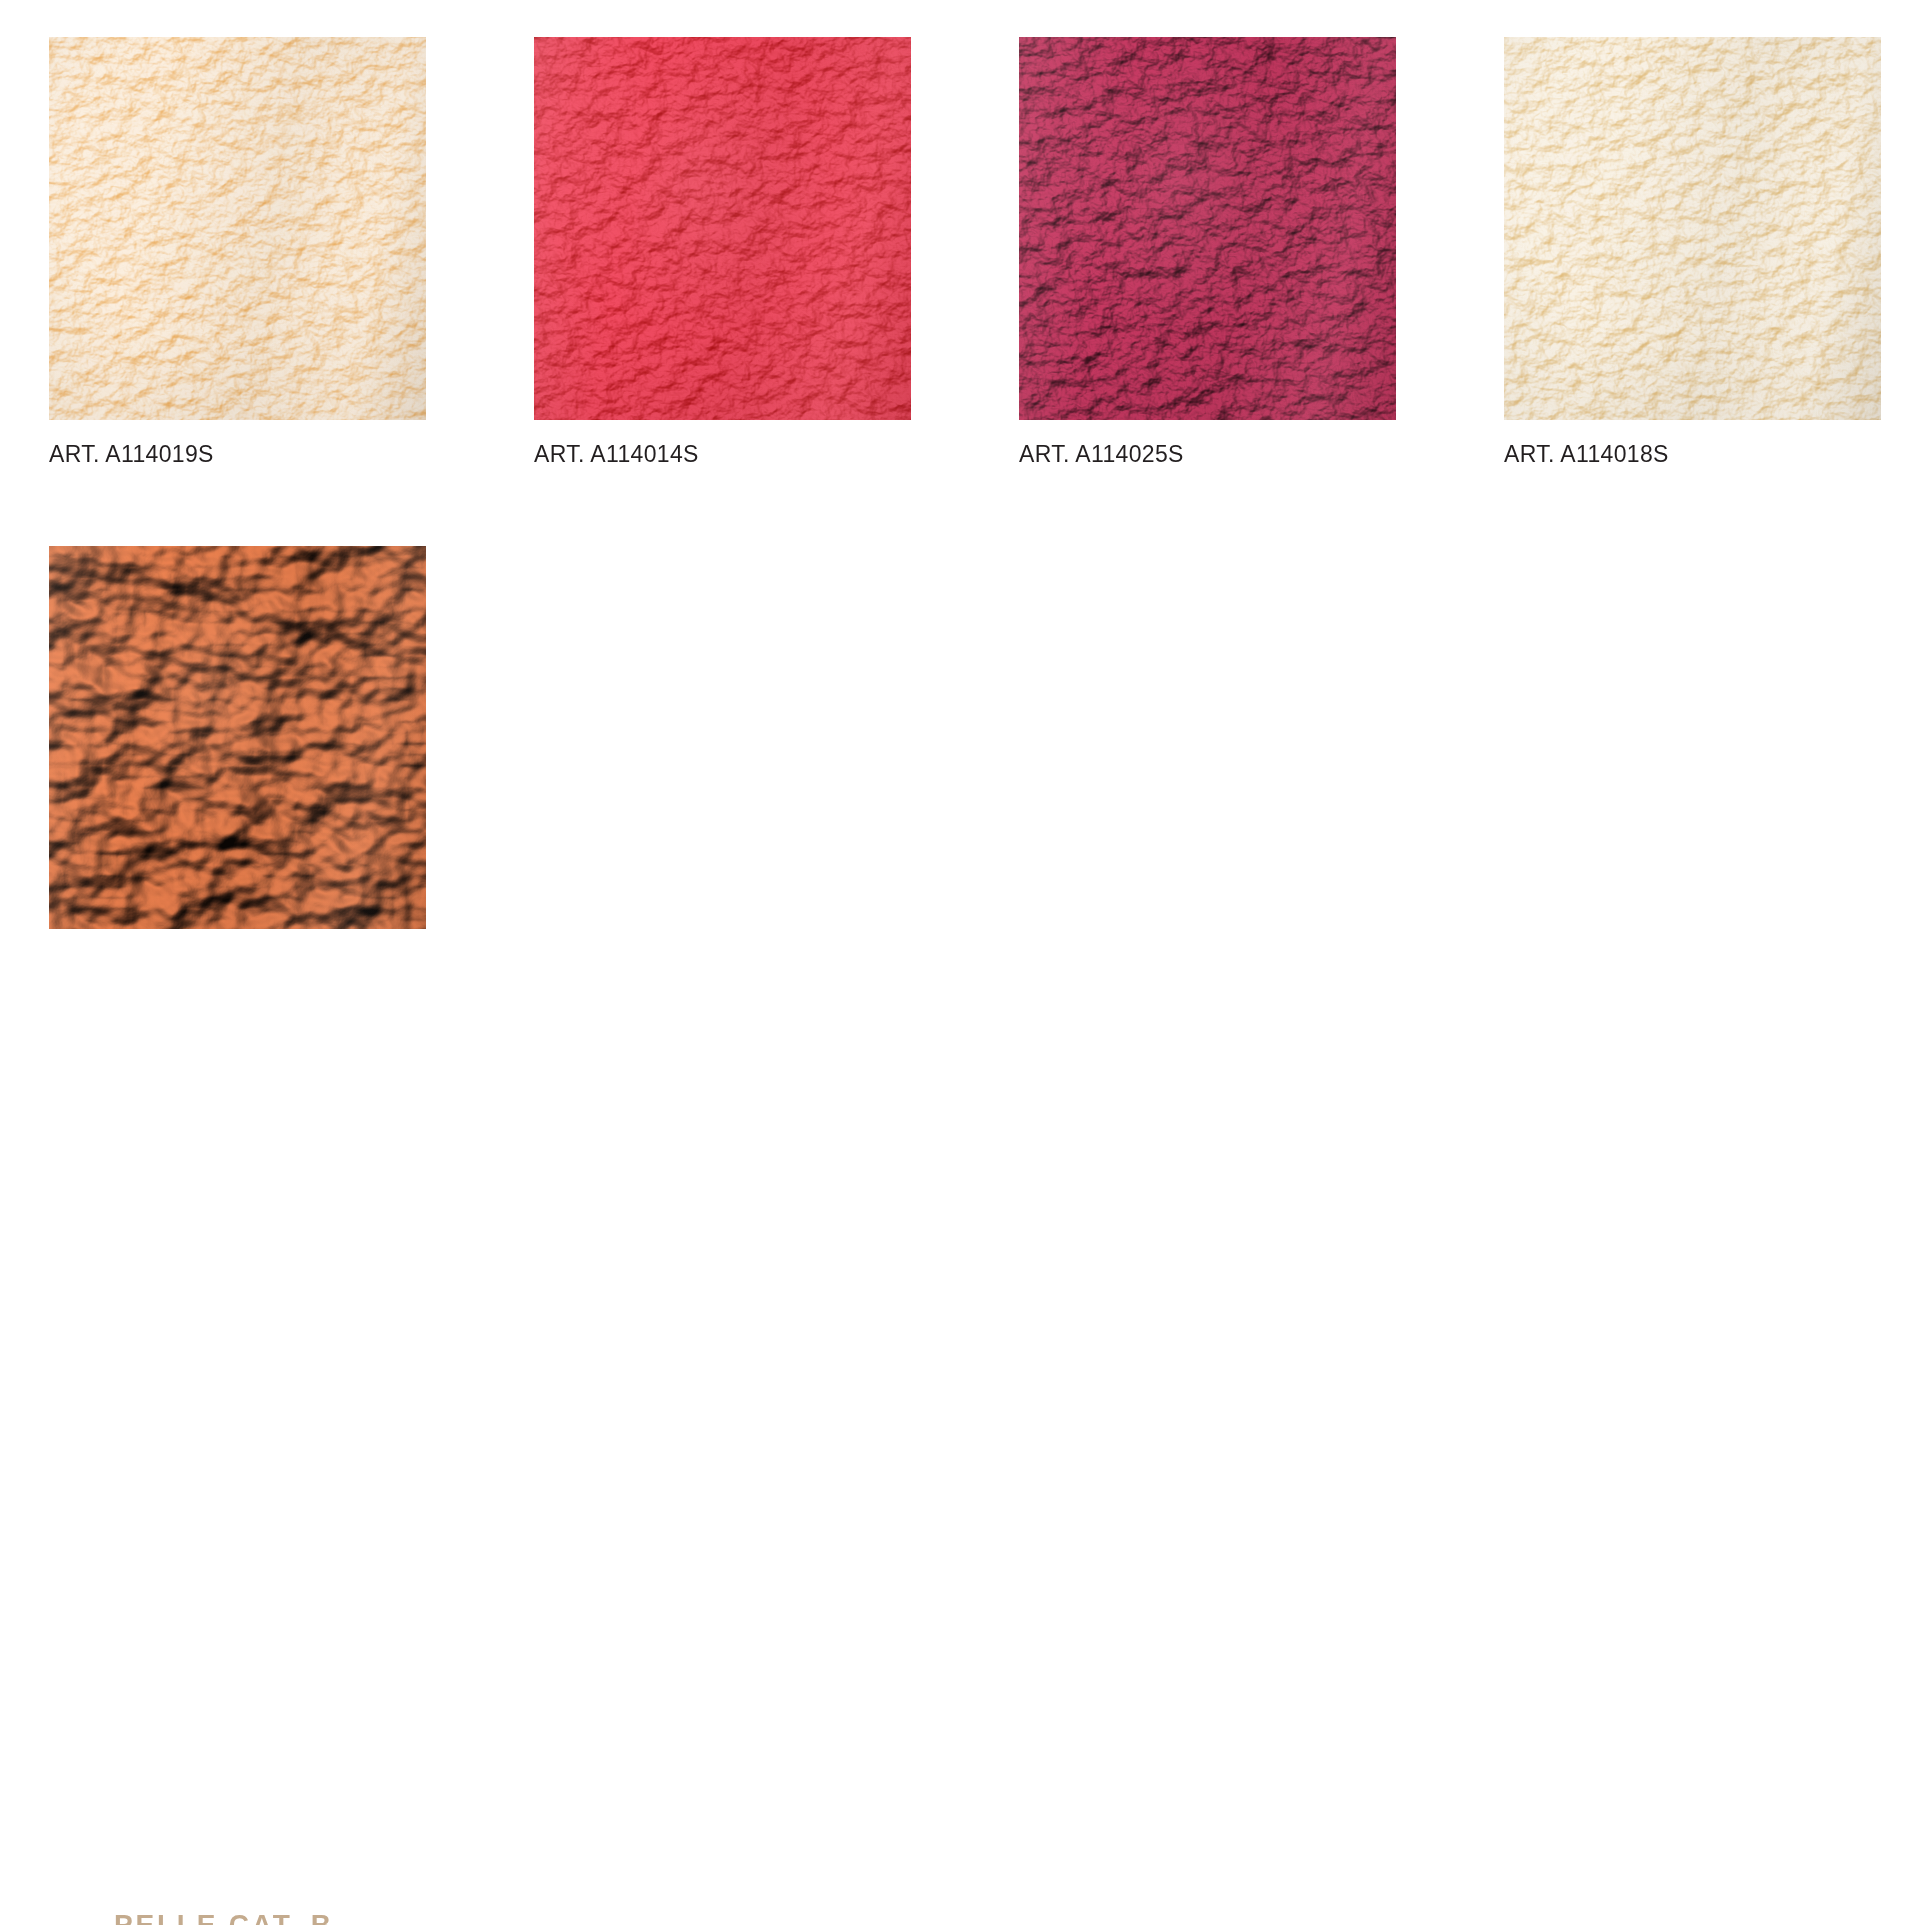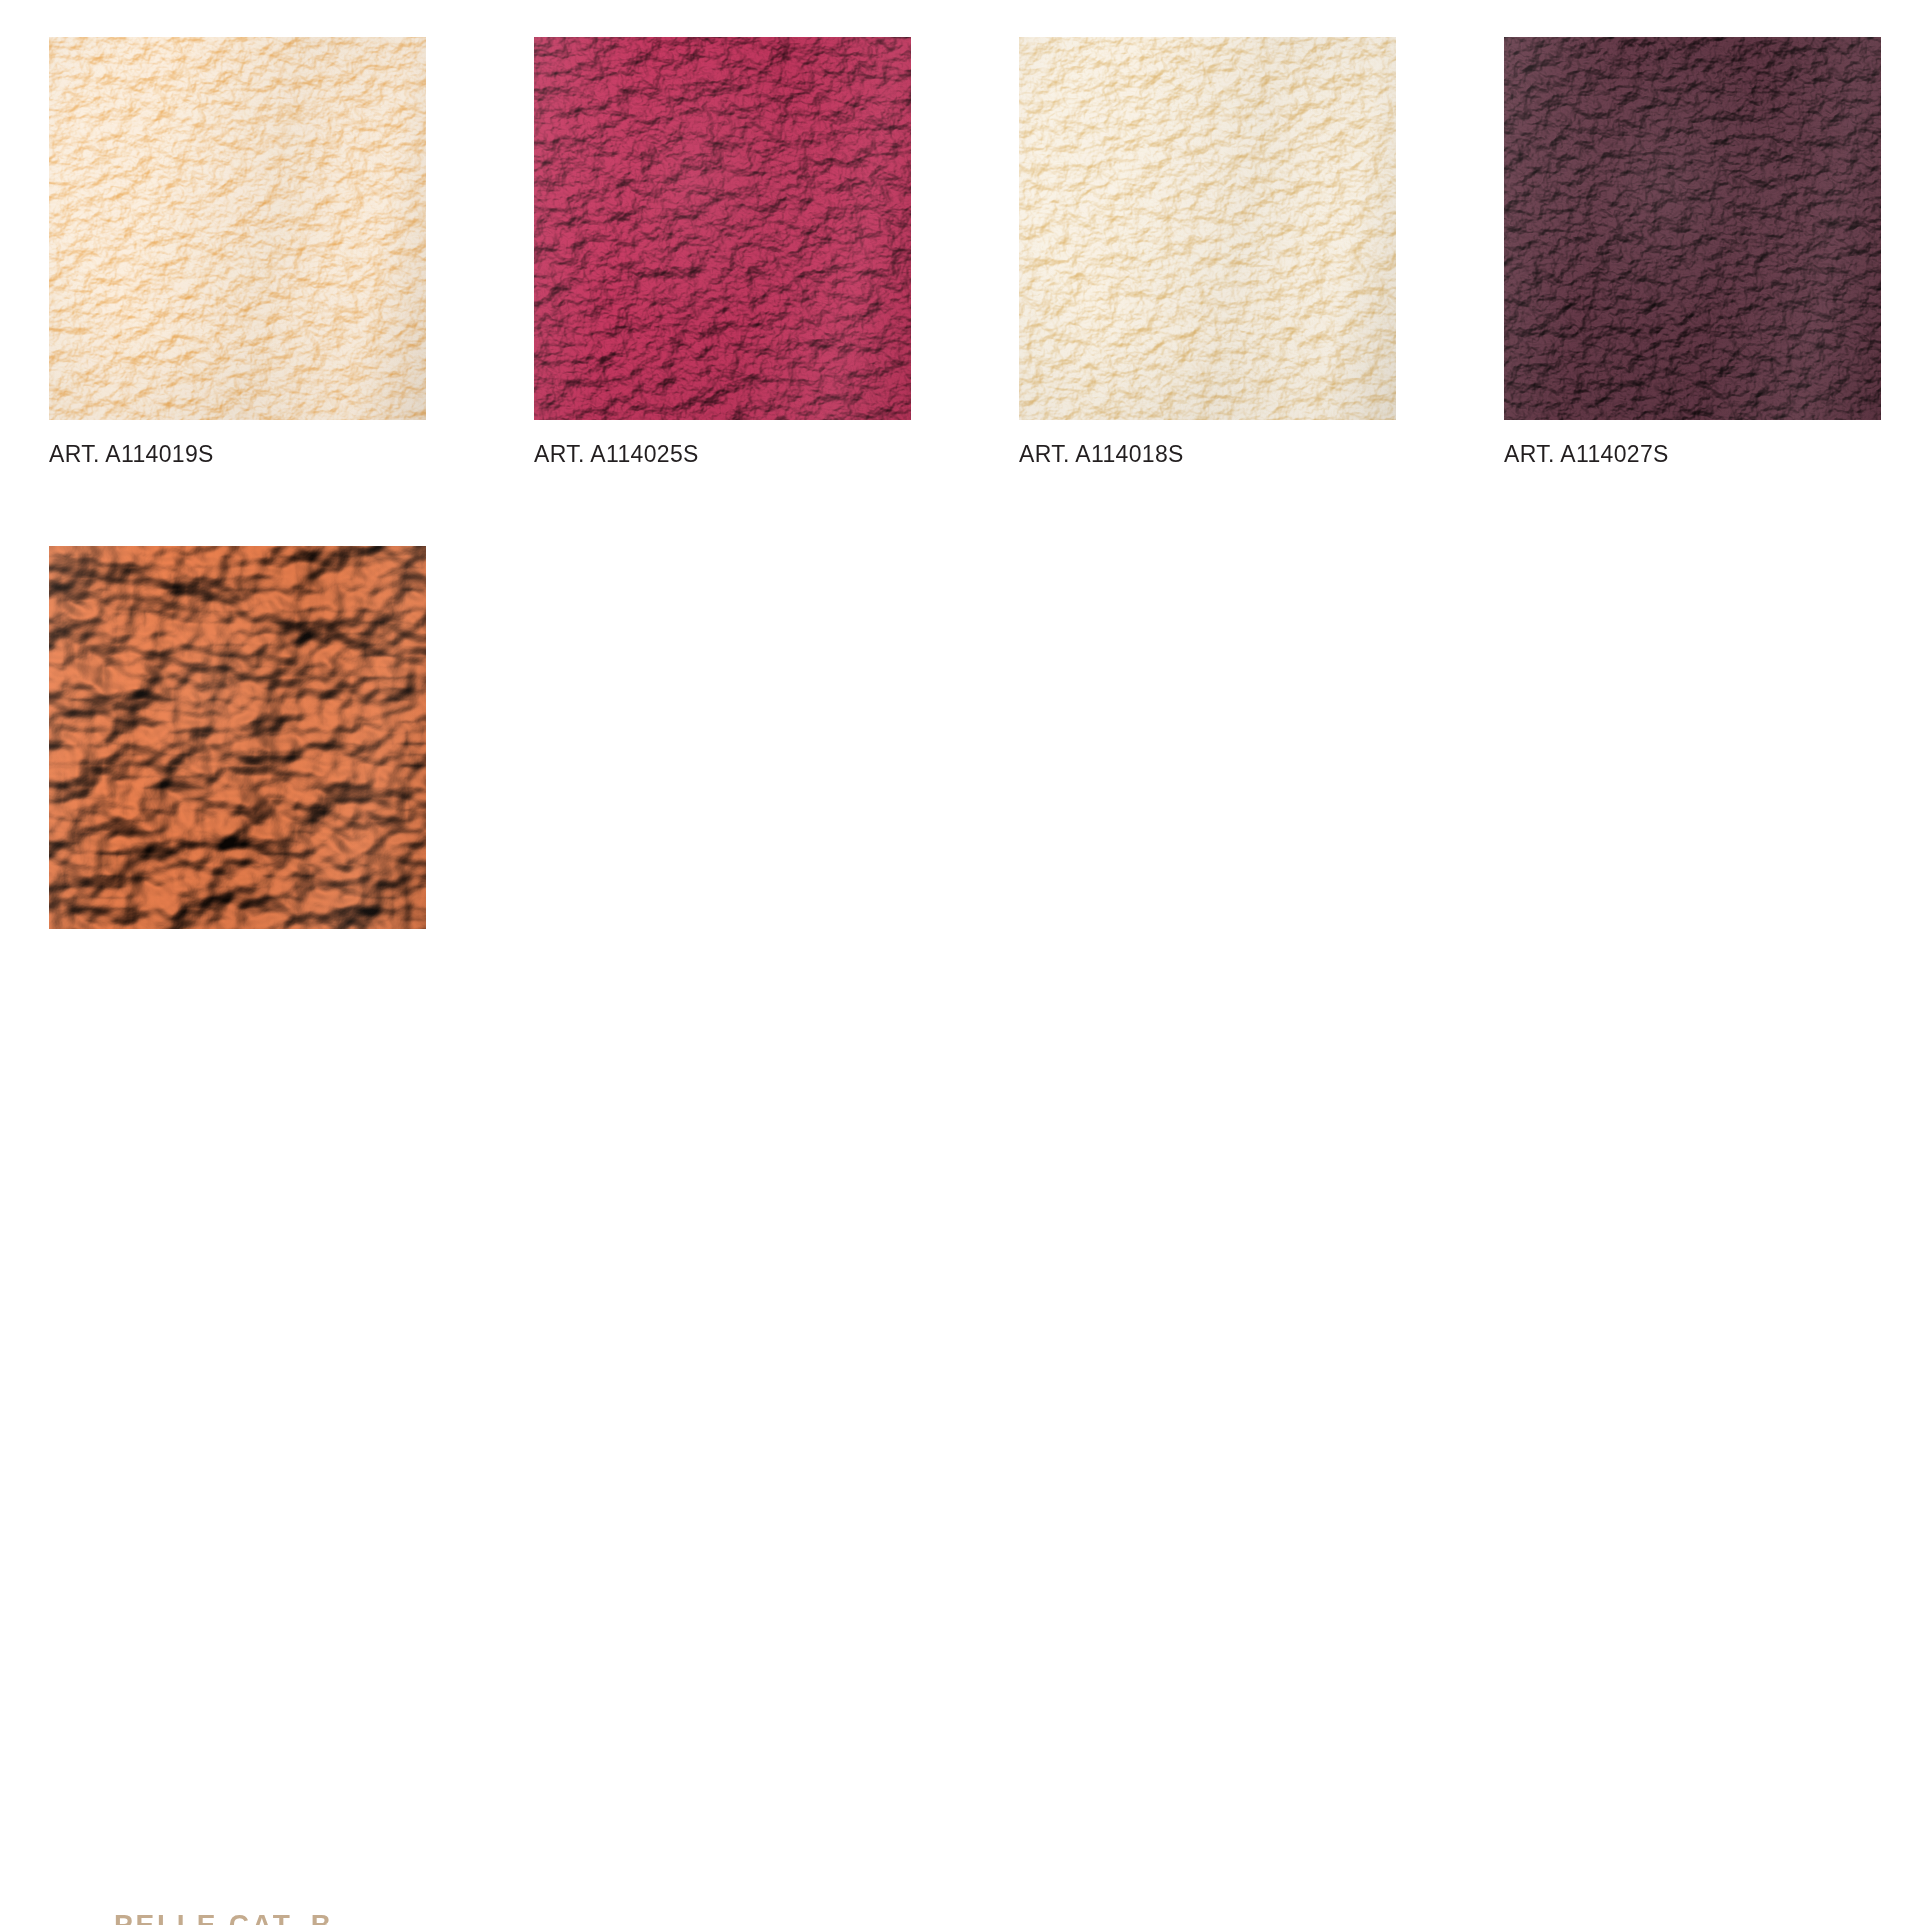--- a/index.html
+++ b/index.html
@@ -111,20 +111,39 @@
           </defs>
           <rect x="0" y="0" width="489" height="497" fill="#f2c68e"></rect>
           <rect x="0" y="0" width="489" height="497" filter="url(#grain0)" style="mix-blend-mode:overlay;opacity:0.72"></rect>
         </svg>
         <div class="sheen"></div>
         <div class="vign"></div>
       </div>
       <div class="swatch-label">ART. A114019S</div>
     </div>
     <div class="swatch-cell">
+      <div class="swatch-tile" style="background-color: rgb(206, 43, 56);">
+        <svg class="tex" viewBox="0 0 489 497" preserveAspectRatio="none">
+          <defs>
+            <filter id="grain2" x="-10%" y="-10%" width="120%" height="120%" color-interpolation-filters="sRGB">
+              <feTurbulence type="fractalNoise" baseFrequency="0.038 0.0475" numOctaves="5" seed="37" result="noise"></feTurbulence>
+              <feDiffuseLighting in="noise" surfaceScale="9" diffuseConstant="1" lighting-color="#ffffff" result="lit">
+                <feDistantLight azimuth="235" elevation="62"></feDistantLight>
+              </feDiffuseLighting>
+            </filter>
+          </defs>
+          <rect x="0" y="0" width="489" height="497" fill="#ce2b38"></rect>
+          <rect x="0" y="0" width="489" height="497" filter="url(#grain2)" style="mix-blend-mode:overlay;opacity:0.72"></rect>
+        </svg>
+        <div class="sheen"></div>
+        <div class="vign"></div>
+      </div>
+      <div class="swatch-label">ART. A114014S</div>
+    </div>
+    <div class="swatch-cell">
       <div class="swatch-tile" style="background-color: rgb(115, 32, 56);">
         <svg class="tex" viewBox="0 0 489 497" preserveAspectRatio="none">
           <defs>
             <filter id="grain3" x="-10%" y="-10%" width="120%" height="120%" color-interpolation-filters="sRGB">
               <feTurbulence type="fractalNoise" baseFrequency="0.034 0.0425" numOctaves="5" seed="51" result="noise"></feTurbulence>
               <feDiffuseLighting in="noise" surfaceScale="10" diffuseConstant="1" lighting-color="#ffffff" result="lit">
                 <feDistantLight azimuth="235" elevation="62"></feDistantLight>
               </feDiffuseLighting>
             </filter>
           </defs>
@@ -147,39 +166,20 @@
               </feDiffuseLighting>
             </filter>
           </defs>
           <rect x="0" y="0" width="489" height="497" fill="#ebd2a6"></rect>
           <rect x="0" y="0" width="489" height="497" filter="url(#grain9)" style="mix-blend-mode:overlay;opacity:0.72"></rect>
         </svg>
         <div class="sheen"></div>
         <div class="vign"></div>
       </div>
       <div class="swatch-label">ART. A114018S</div>
-    </div>
-    <div class="swatch-cell">
-      <div class="swatch-tile" style="background-color: rgb(59, 33, 42);">
-        <svg class="tex" viewBox="0 0 489 497" preserveAspectRatio="none">
-          <defs>
-            <filter id="grain10" x="-10%" y="-10%" width="120%" height="120%" color-interpolation-filters="sRGB">
-              <feTurbulence type="fractalNoise" baseFrequency="0.046 0.057499999999999996" numOctaves="5" seed="151" result="noise"></feTurbulence>
-              <feDiffuseLighting in="noise" surfaceScale="10" diffuseConstant="1" lighting-color="#ffffff" result="lit">
-                <feDistantLight azimuth="235" elevation="62"></feDistantLight>
-              </feDiffuseLighting>
-            </filter>
-          </defs>
-          <rect x="0" y="0" width="489" height="497" fill="#3b212a"></rect>
-          <rect x="0" y="0" width="489" height="497" filter="url(#grain10)" style="mix-blend-mode:overlay;opacity:0.72"></rect>
-        </svg>
-        <div class="sheen"></div>
-        <div class="vign"></div>
-      </div>
-      <div class="swatch-label">ART. A114027S</div>
     </div>
     <div class="swatch-cell">
       <div class="swatch-tile" style="background-color: rgb(122, 66, 40);">
         <svg class="tex" viewBox="0 0 489 497" preserveAspectRatio="none">
           <defs>
             <filter id="grain12" x="-10%" y="-10%" width="120%" height="120%" color-interpolation-filters="sRGB">
               <feTurbulence type="fractalNoise" baseFrequency="0.014 0.0175" numOctaves="3" seed="181" result="noise"></feTurbulence>
               <feDiffuseLighting in="noise" surfaceScale="30" diffuseConstant="1" lighting-color="#ffffff" result="lit">
                 <feDistantLight azimuth="235" elevation="54"></feDistantLight>
               </feDiffuseLighting>

